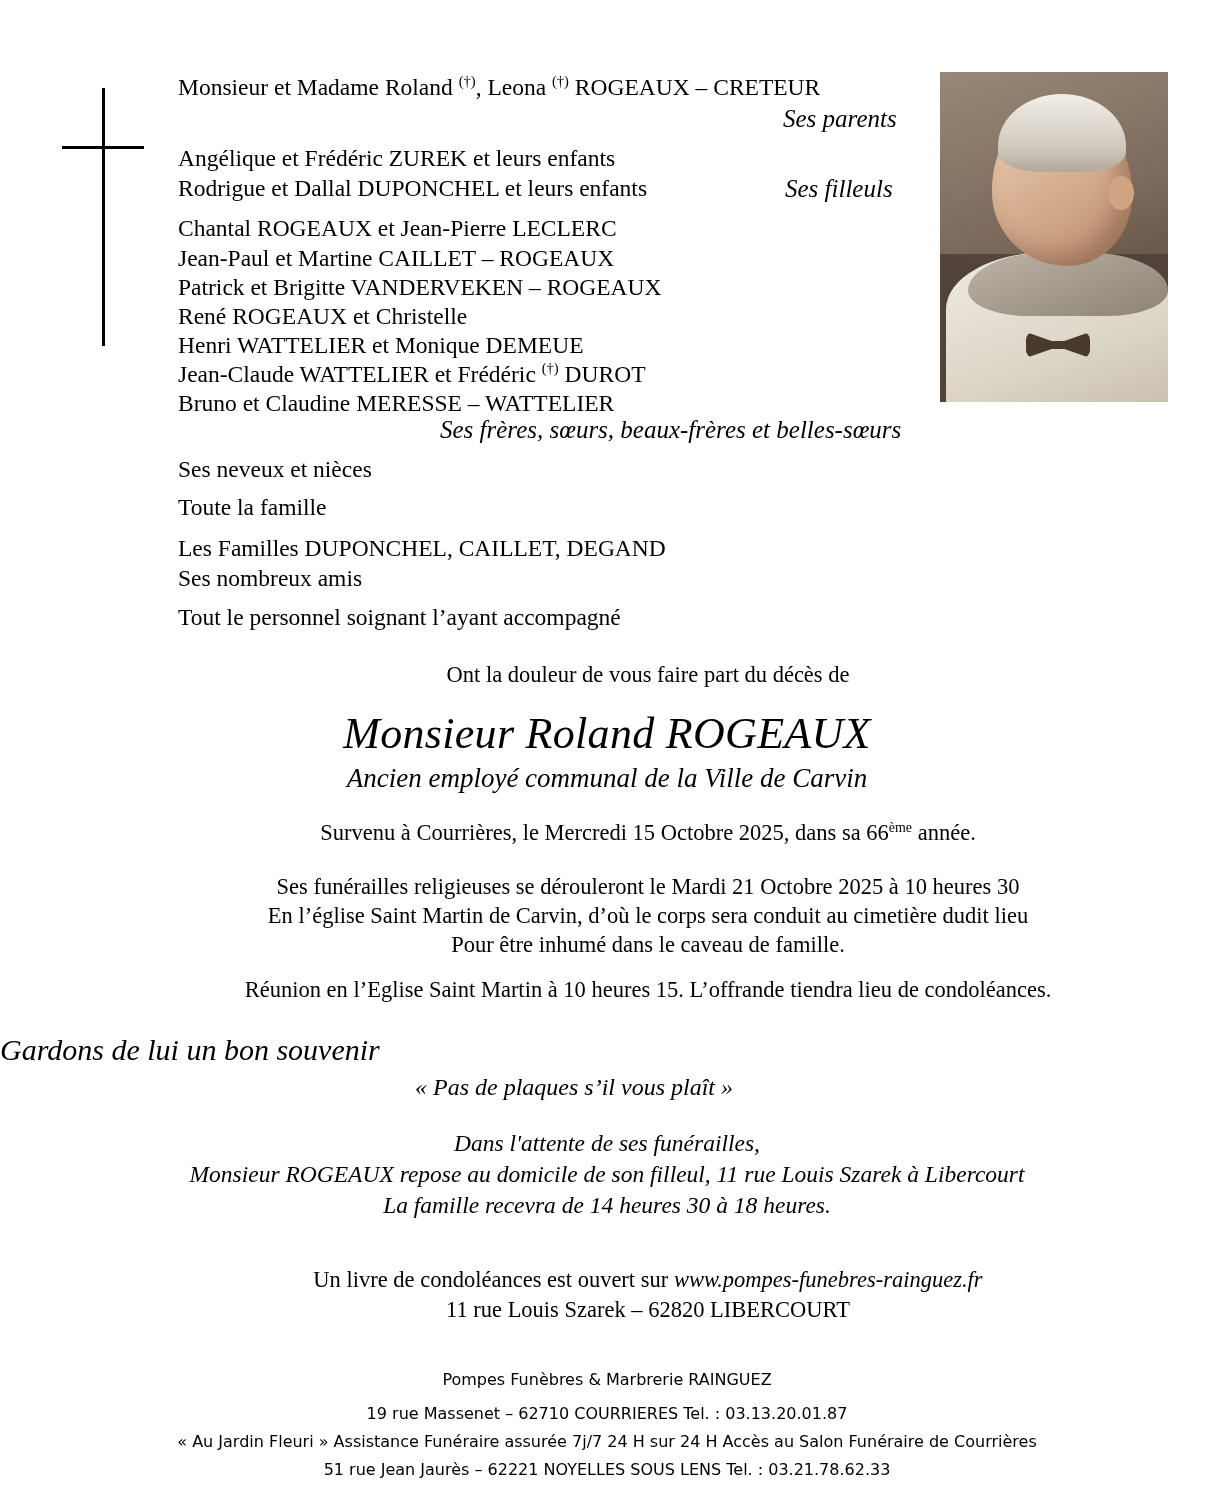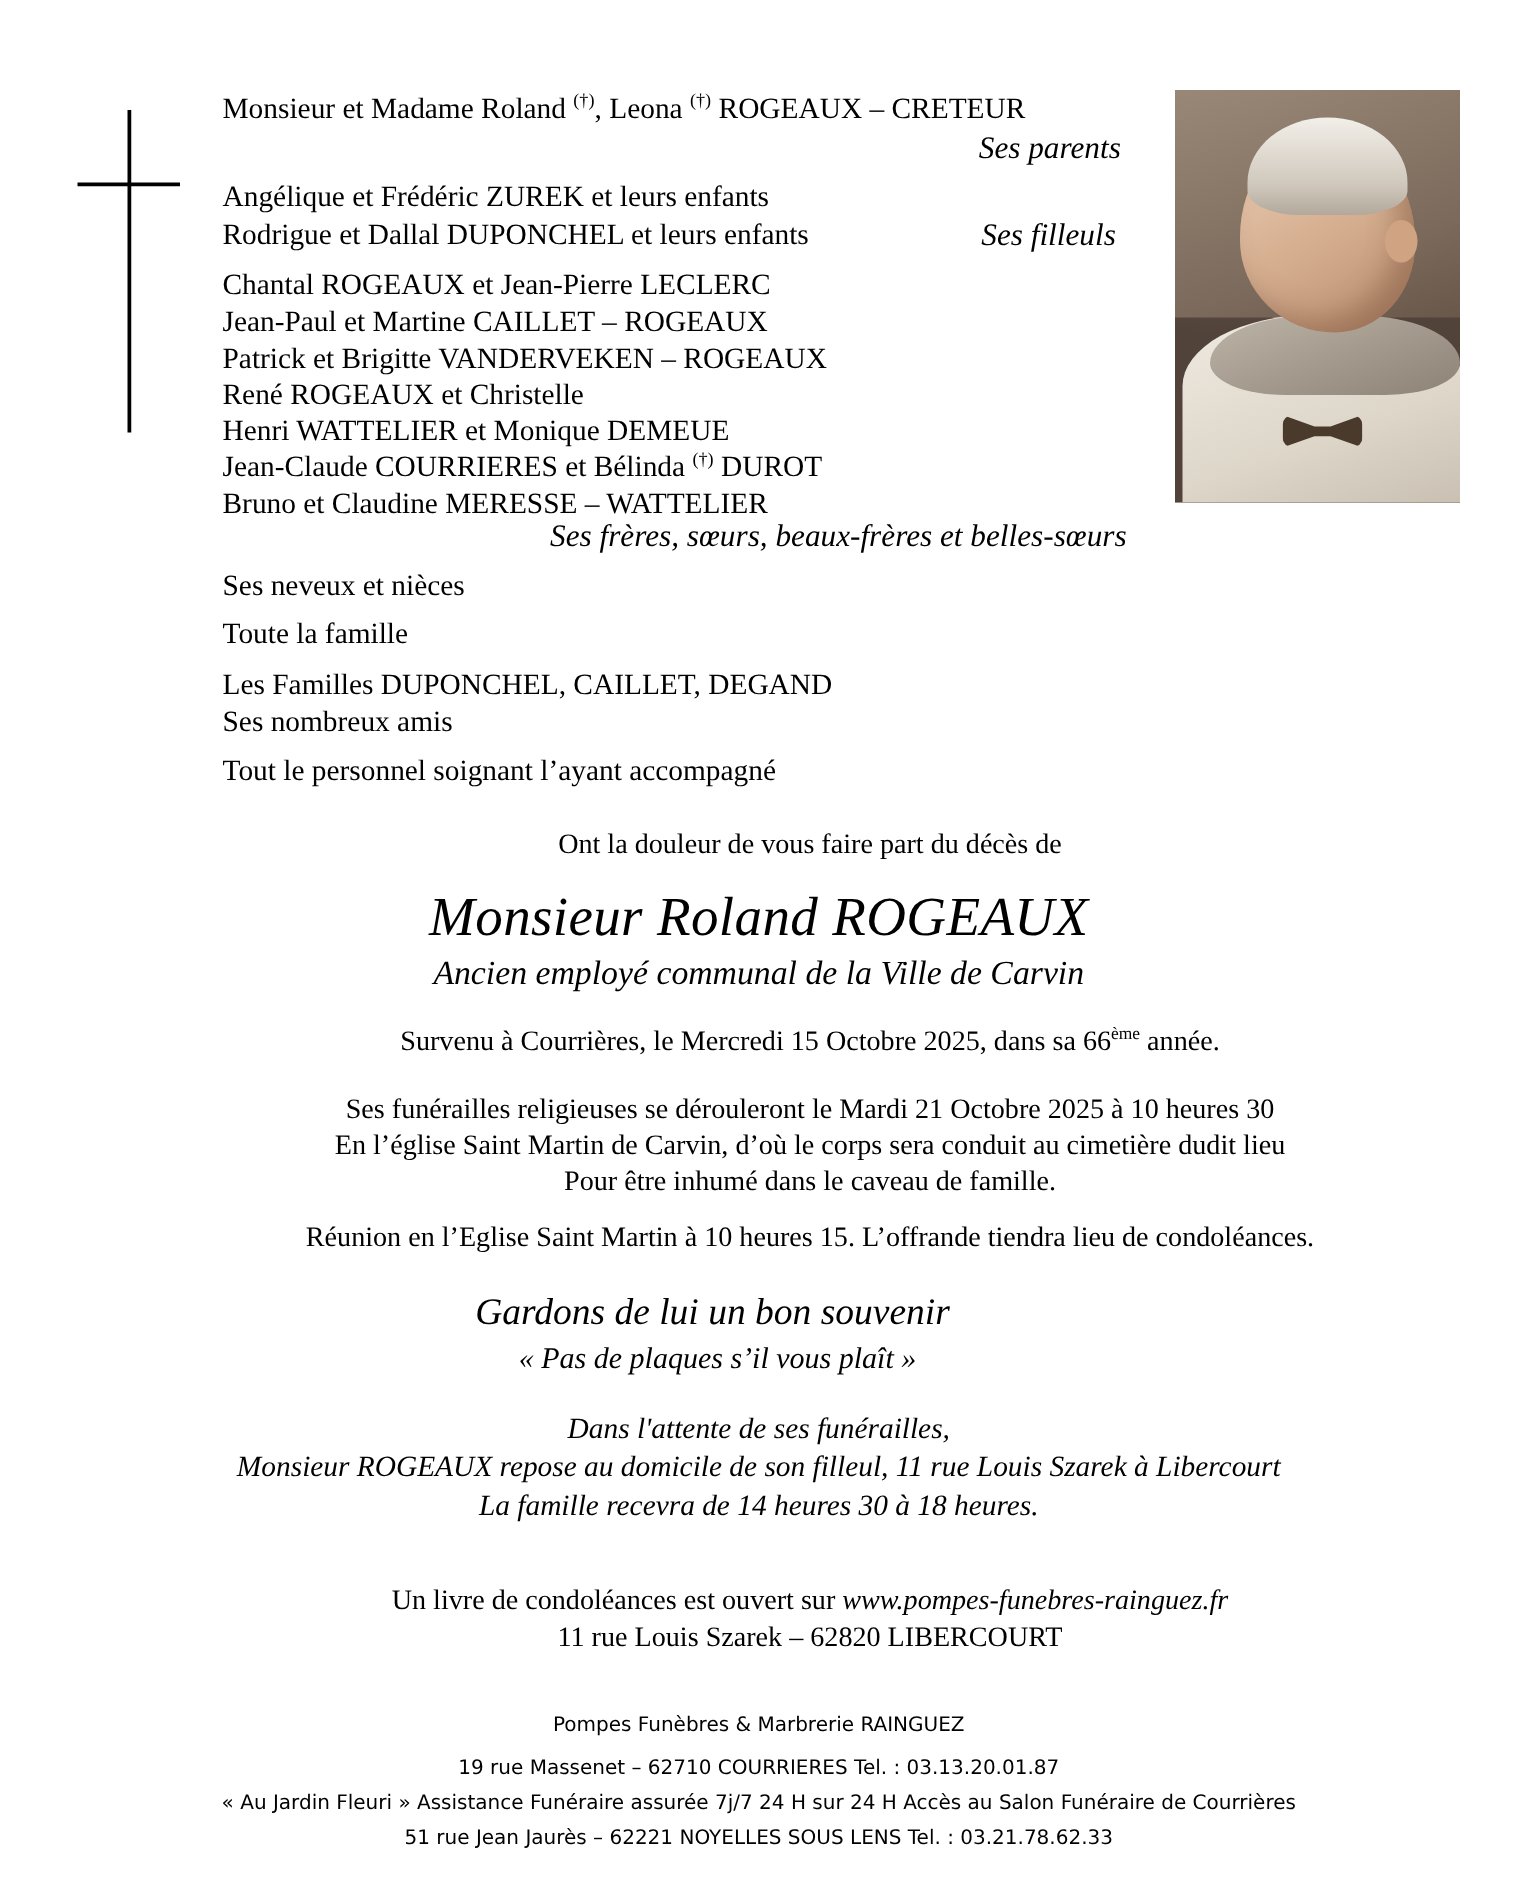--- a/index.html
+++ b/index.html
@@ -198,21 +198,21 @@
   <div class="blk names" style="left:178px; top:143px;">Angélique et Frédéric ZUREK et leurs enfants</div>
   <div class="blk names" style="left:178px; top:173px;">Rodrigue et Dallal DUPONCHEL et leurs enfants</div>
   <div class="blk role" style="left:785px; top:173px;">Ses filleuls</div>
 
   <div class="blk names" style="left:178px; top:213px;">Chantal ROGEAUX et Jean-Pierre LECLERC</div>
   <div class="blk names" style="left:178px; top:243px;">Jean-Paul et Martine CAILLET – ROGEAUX</div>
   <div class="blk names" style="left:178px; top:272px;">Patrick et Brigitte VANDERVEKEN – ROGEAUX</div>
   <div class="blk names" style="left:178px; top:301px;">René ROGEAUX et Christelle</div>
   <div class="blk names" style="left:178px; top:330px;">Henri WATTELIER et Monique DEMEUE</div>
   <div class="blk names" style="left:178px; top:359px;">
-    <span>Jean-Claude COURRIERES et Bélinda </span><span class="sup">(†)</span><span> DUROT</span>
+    <span>Jean-Claude WATTELIER et Frédéric </span><span class="sup">(†)</span><span> DUROT</span>
   </div>
   <div class="blk names" style="left:178px; top:388px;">Bruno et Claudine MERESSE – WATTELIER</div>
   <div class="blk role" style="left:440px; top:414px;">Ses frères, sœurs, beaux-frères et belles-sœurs</div>
 
   <div class="blk names" style="left:178px; top:454px;">Ses neveux et nièces</div>
   <div class="blk names" style="left:178px; top:492px;">Toute la famille</div>
   <div class="blk names" style="left:178px; top:533px;">Les Familles DUPONCHEL, CAILLET, DEGAND</div>
   <div class="blk names" style="left:178px; top:563px;">Ses nombreux amis</div>
   <div class="blk names" style="left:178px; top:602px;">Tout le personnel soignant l’ayant accompagné</div>
 
@@ -223,21 +223,21 @@
   <div class="blk center body-line" style="top:818px;">
     <span>Survenu à Courrières, le Mercredi 15 Octobre 2025, dans sa 66</span><span class="sup">ème</span><span> année.</span>
   </div>
 
   <div class="blk center body-line" style="top:872px;">Ses funérailles religieuses se dérouleront le Mardi 21 Octobre 2025 à 10 heures 30</div>
   <div class="blk center body-line" style="top:901px;">En l’église Saint Martin de Carvin, d’où le corps sera conduit au cimetière dudit lieu</div>
   <div class="blk center body-line" style="top:930px;">Pour être inhumé dans le caveau de famille.</div>
 
   <div class="blk center body-line" style="top:975px;">Réunion en l’Eglise Saint Martin à 10 heures 15. L’offrande tiendra lieu de condoléances.</div>
 
-  <div class="blk souvenir" style="left:0; width:1140px; text-align:center; top:1030px;">Gardons de lui un bon souvenir</div>
+  <div class="blk souvenir" style="left:0; width:1140px; text-align:left; top:1030px;">Gardons de lui un bon souvenir</div>
   <div class="blk souvenir2" style="left:0; width:1148px; text-align:center; top:1072px;">« Pas de plaques s’il vous plaît »</div>
 
   <div class="blk center italic-blk" style="top:1128px;">Dans l'attente de ses funérailles,</div>
   <div class="blk center italic-blk" style="top:1159px;">Monsieur ROGEAUX repose au domicile de son filleul, 11 rue Louis Szarek à Libercourt</div>
   <div class="blk center italic-blk" style="top:1190px;">La famille recevra de 14 heures 30 à 18 heures.</div>
 
   <div class="blk center body-line" style="top:1237px;margin-top:28px;">
     <span>Un livre de condoléances est ouvert sur </span><span class="ital">www.pompes-funebres-rainguez.fr</span>
   </div>
 

